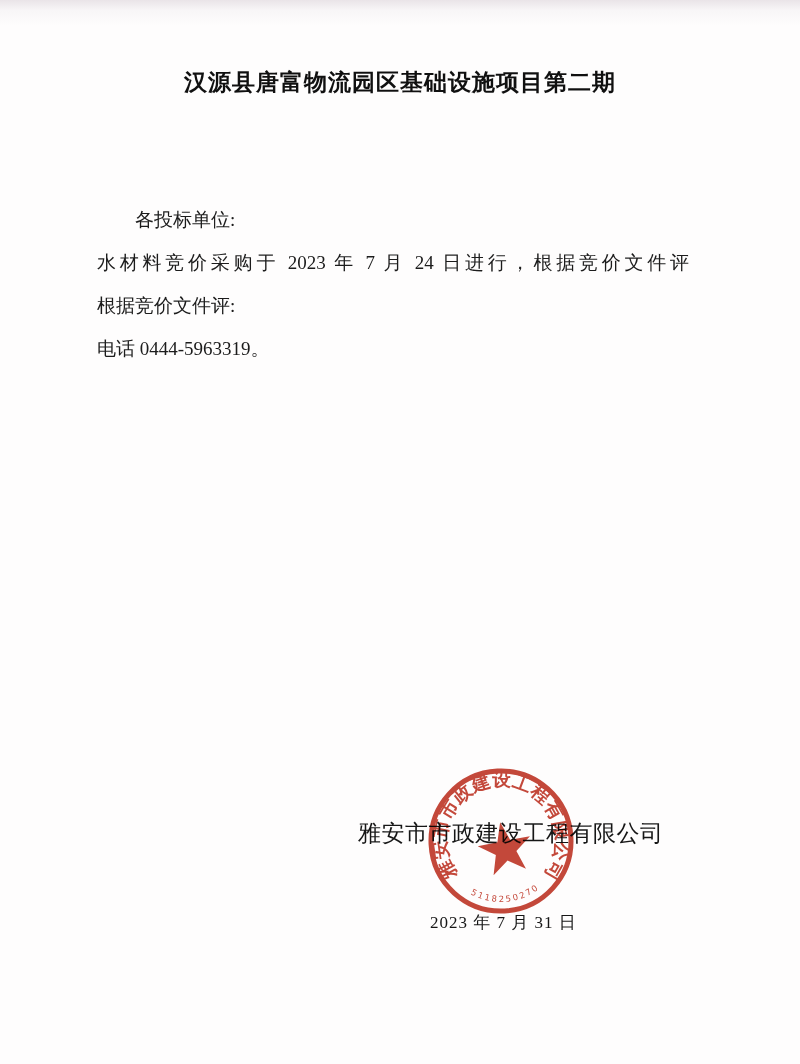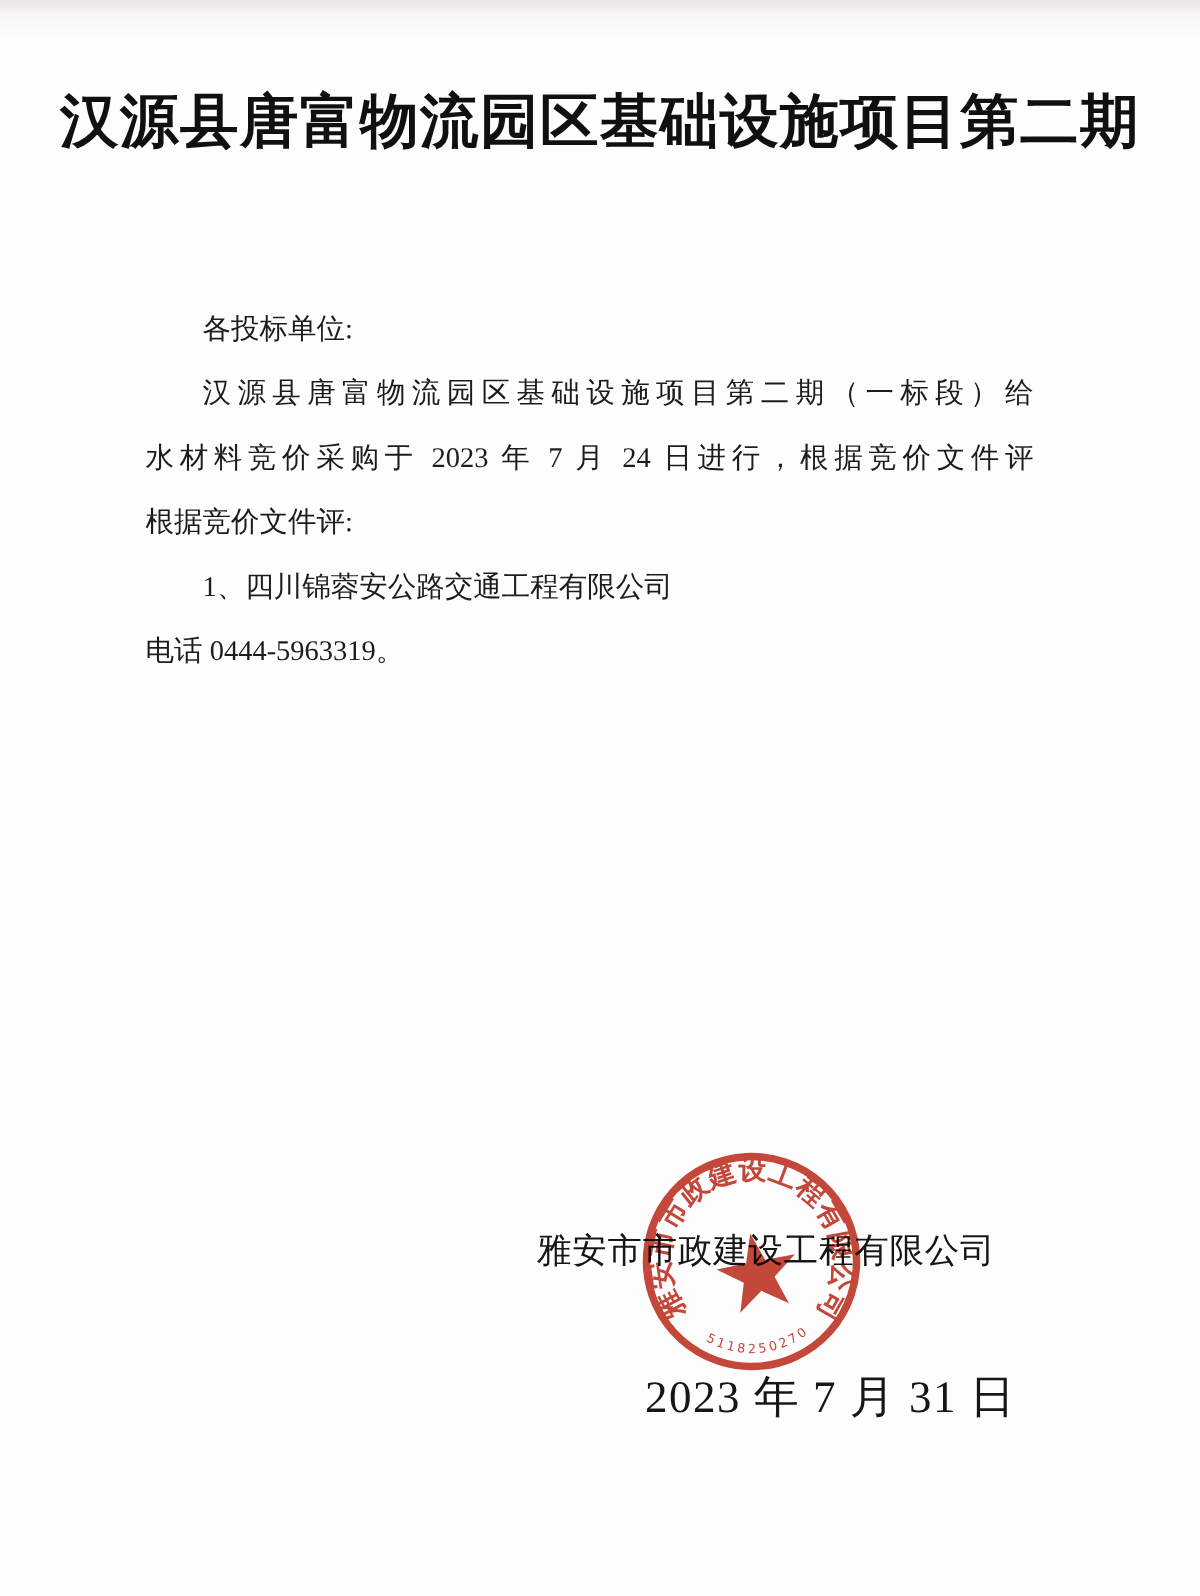--- a/index.html
+++ b/index.html
@@ -29,21 +29,21 @@
   }
   .title {
     position: absolute;
     top: 60px;
     left: 0;
     width: 100%;
     margin: 0;
     text-align: center;
     font-family: "Liberation Sans", "DejaVu Sans", sans-serif;
     font-weight: 700;
-    font-size: 39px;
+    font-size: 23px;
     line-height: 44px;
     letter-spacing: 1px;
     color: #101010;
   }
   .title-line { display: block; }
   .body-block {
     position: absolute;
     top: 198px;
     left: 97px;
     width: 592px;
@@ -67,21 +67,21 @@
     left: 358px;
     font-size: 23px;
     letter-spacing: 0.5px;
     color: #161616;
     white-space: nowrap;
   }
   .date {
     position: absolute;
     top: 911px;
     left: 430px;
-    font-size: 30px;
+    font-size: 17px;
     letter-spacing: 1px;
     color: #161616;
     white-space: nowrap;
   }
   .seal {
     position: absolute;
     left: 420px;
     top: 760px;
     width: 162px;
     height: 162px;
@@ -107,24 +107,22 @@
 <div class="page">
 
   <div class="scan-artifact"></div>
 
   <h1 class="title">
     <span class="title-line">汉源县唐富物流园区基础设施项目第二期</span>
   </h1>
 
   <div class="body-block">
     <p class="body-line indent">各投标单位:</p>
-    <p class="body-line indent fill">汉源县唐富物流园区基础设施项目第二期（一标段）给</p>
     <p class="body-line fill">水材料竞价采购于 2023 年 7 月 24 日进行，根据竞价文件评</p>
     <p class="body-line">根据竞价文件评:</p>
-    <p class="body-line indent">1、四川锦蓉安公路交通工程有限公司</p>
     <p class="body-line">电话 0444-5963319。</p>
   </div>
 
   <div class="signature">雅安市市政建设工程有限公司</div>
 
   <div class="date">2023 年 7 月 31 日</div>
 
   <svg class="seal" viewBox="-81 -81 162 162" xmlns="http://www.w3.org/2000/svg">
     <circle cx="0" cy="0" r="70" fill="none" stroke="#c03a2b" stroke-width="5"></circle>
     <path id="sealTextArc" d="M -45.05 31.55 A 55 55 0 1 1 45.05 31.55" fill="none"></path>

